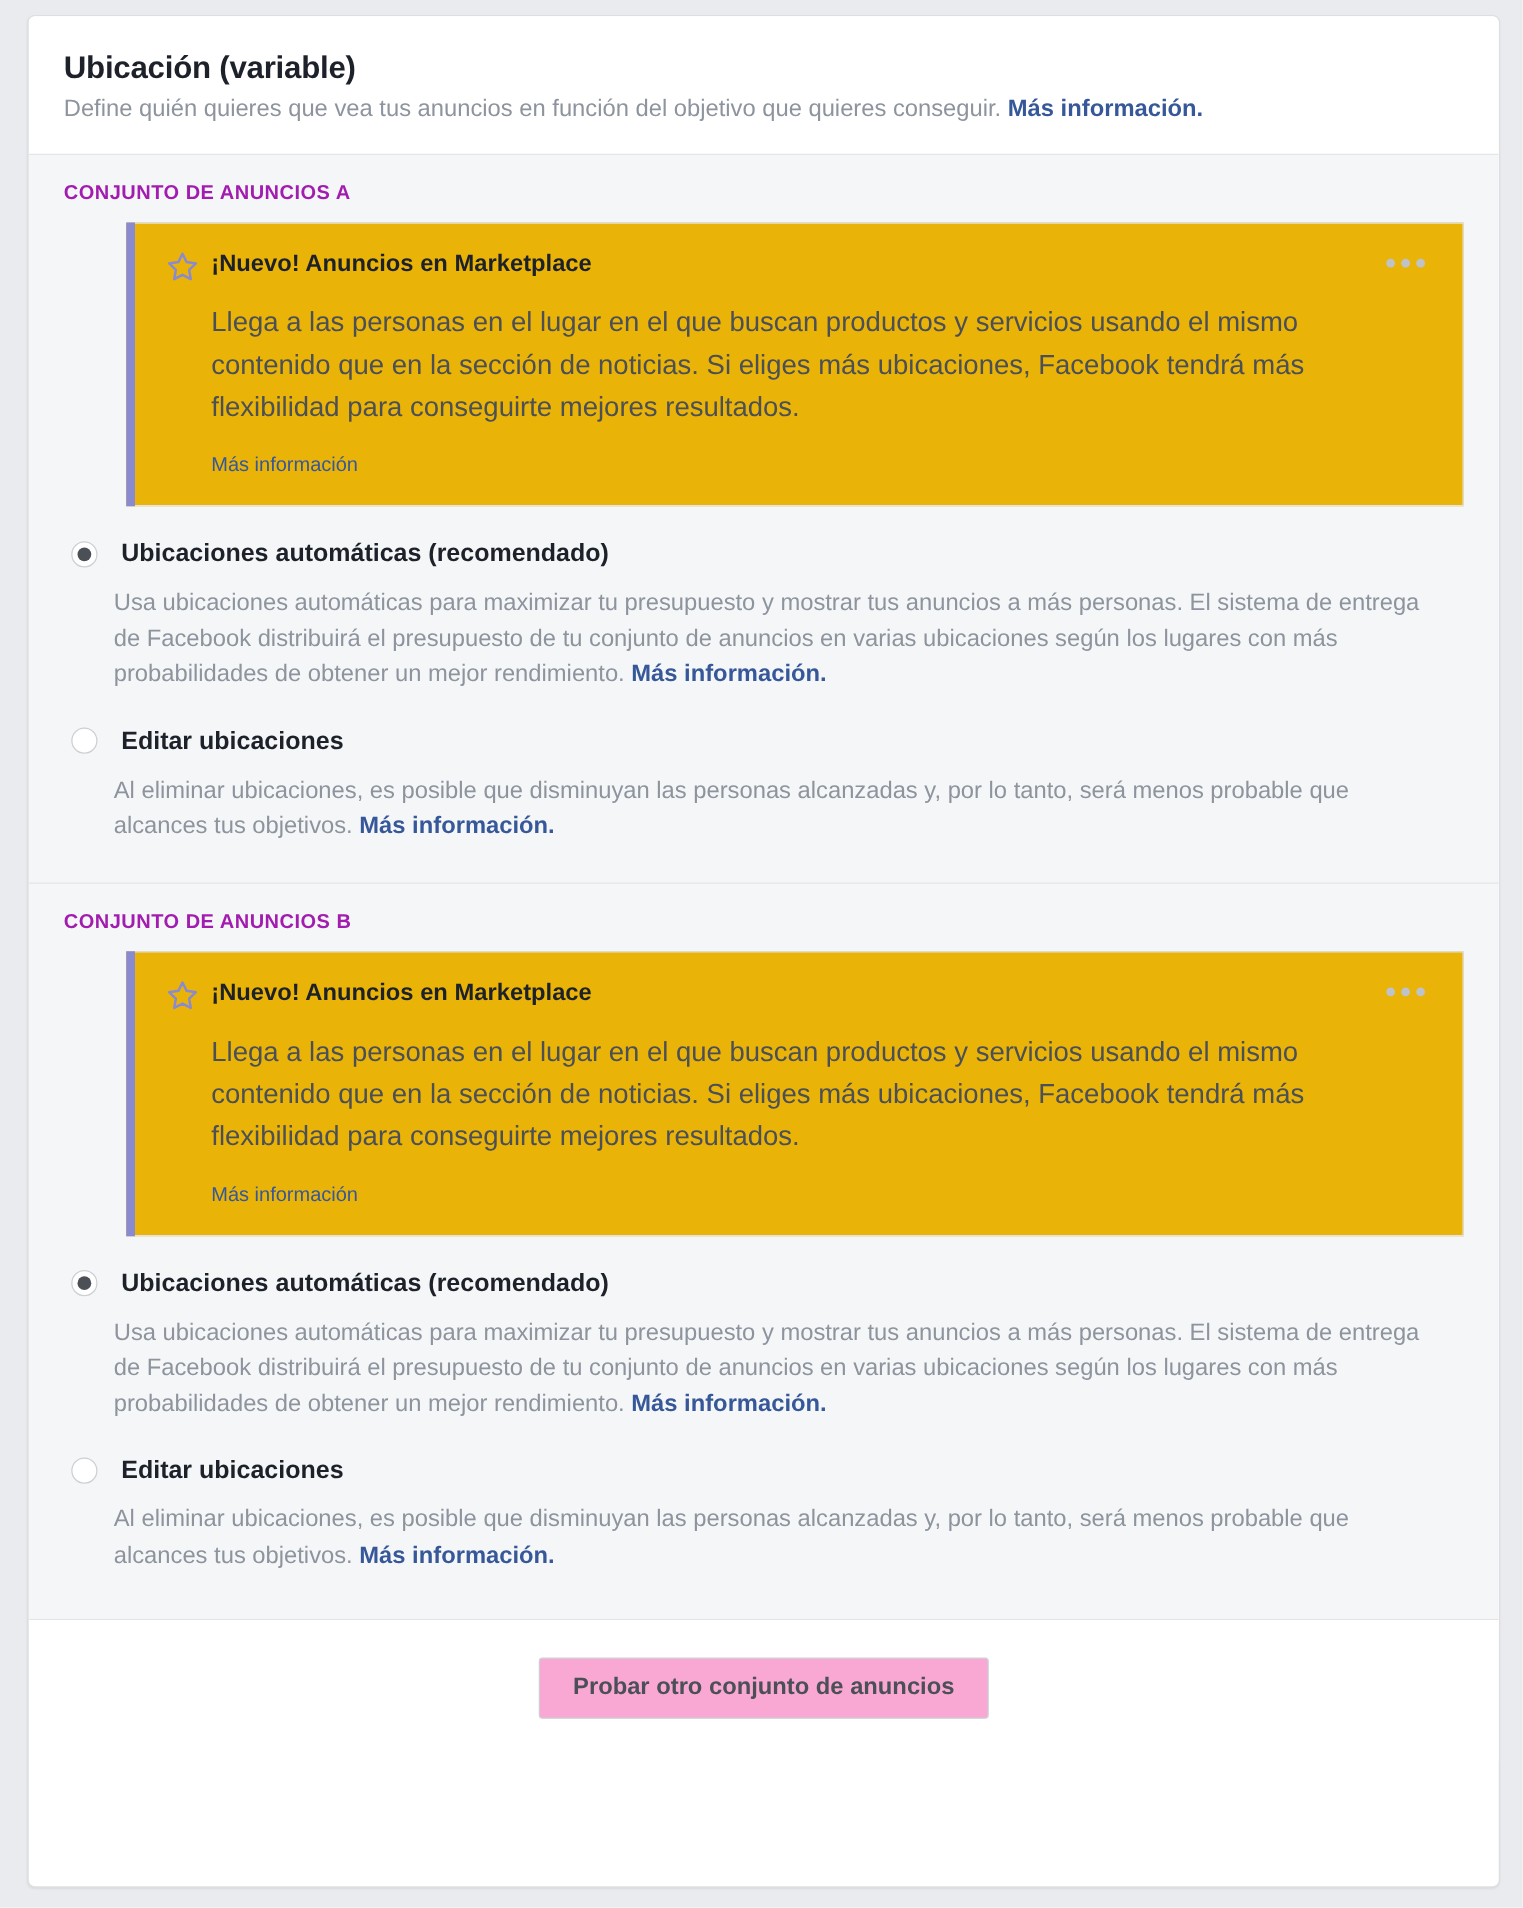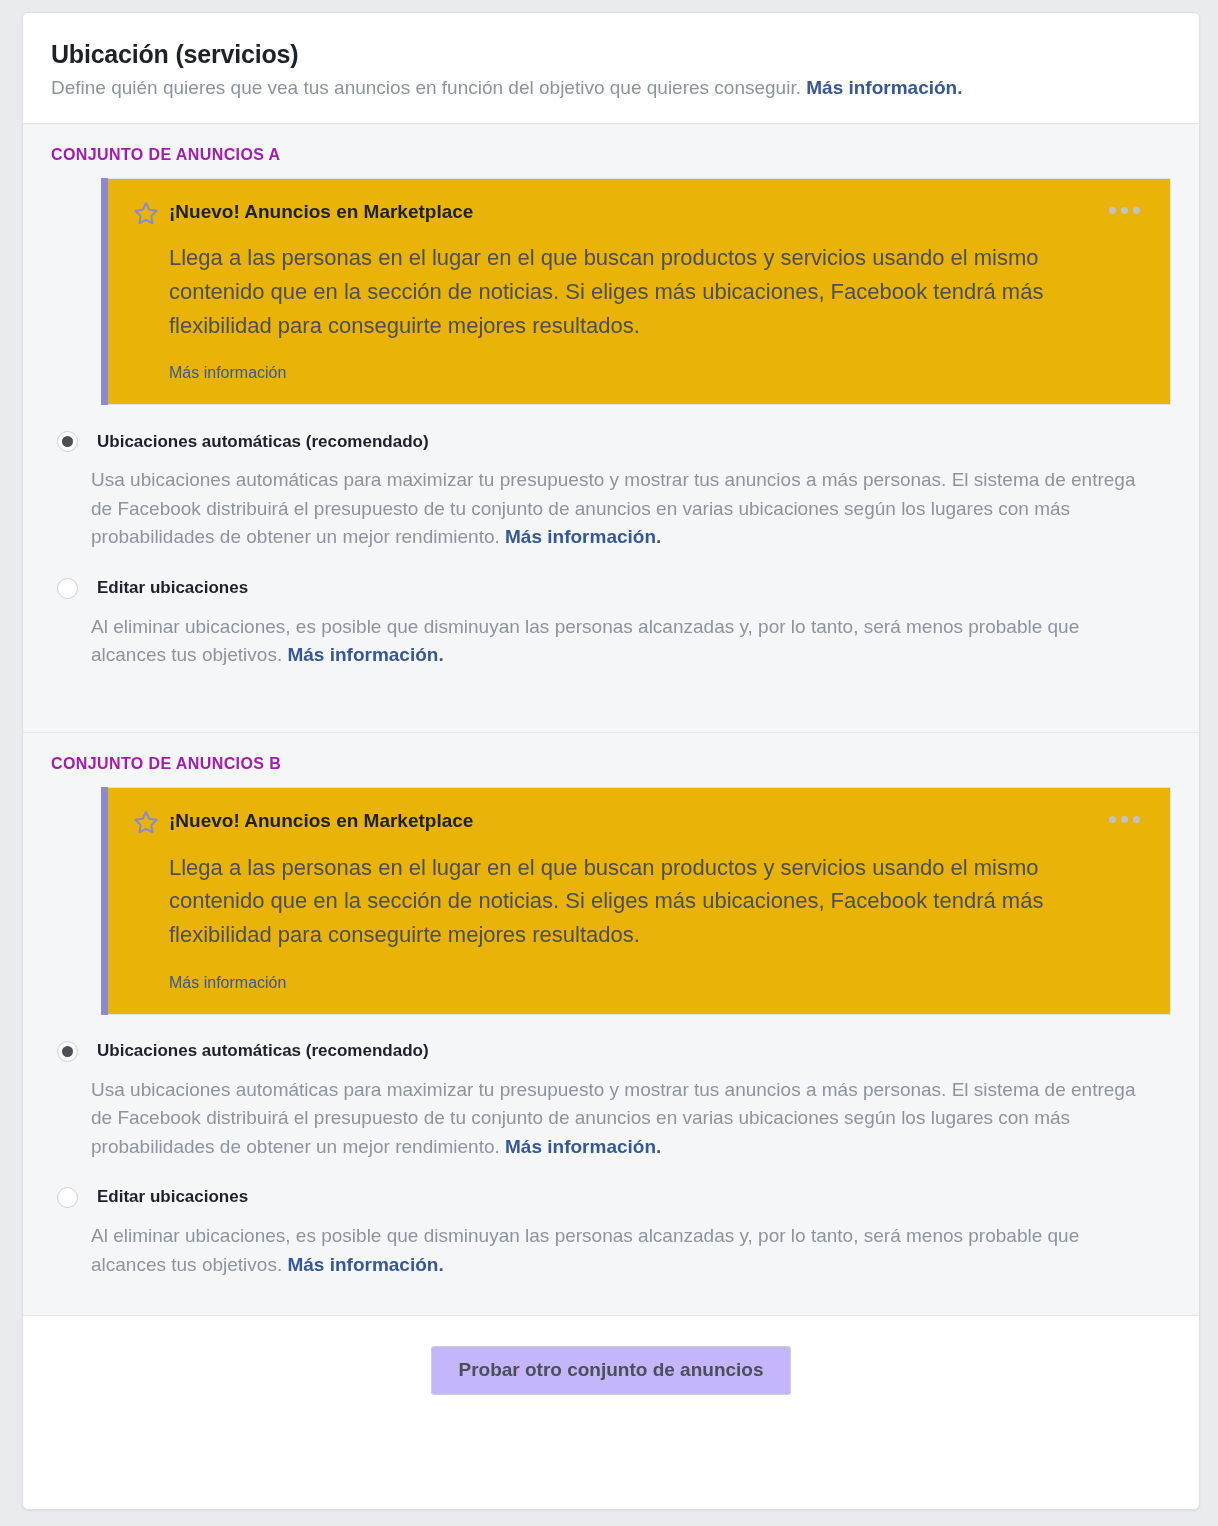--- a/index.html
+++ b/index.html
@@ -64,21 +64,20 @@
   
   .panel-body {
     background: #f5f6f7;
     padding: 0 0 6px 0;
   }
   .adset-section {
     padding: 22px 28px 30px 28px;
   }
   .adset-section + .adset-section {
     border-top: 1px solid #e3e5e8;
-    margin-top: 32px;
   }
   .adset-label {
     font-size: 16px;
     font-weight: bold;
     letter-spacing: 0.4px;
     color: #a21caf;
     text-transform: uppercase;
     margin: 0 0 14px 0;
   }
 
@@ -185,21 +184,21 @@
     left: 50%;
     top: 50%;
     width: 11px;
     height: 11px;
     margin-left: -5.5px;
     margin-top: -5.5px;
     border-radius: 50%;
     background: #4b4f56;
   }
   .option-label {
-    font-size: 17px;
+    font-size: 20px;
     font-weight: bold;
     color: #1d2129;
     margin-left: 19px;
     line-height: 1.2;
   }
   .option-desc {
     font-size: 19px;
     color: #8d949e;
     line-height: 1.5;
     margin: 14px 0 0 40px;
@@ -208,40 +207,40 @@
 
   
   .panel-footer {
     background: #ffffff;
     border-top: 1px solid #e3e5e8;
     padding: 30px 0 34px 0;
     text-align: center;
   }
   .btn {
     display: inline-block;
-    background: #c4b5fd;
+    background: #f9a8d4;
     border: 1px solid #ccd0d5;
     border-radius: 3px;
     color: #4b4f56;
     font-family: "Liberation Sans", sans-serif;
     font-size: 19px;
     font-weight: bold;
     padding: 13px 26px;
     cursor: pointer;
     line-height: 1.1;
   }
 </style>
 </head>
 <body>
 
 <div class="page">
   <div class="panel">
 
     <div class="panel-header">
-      <h1 class="panel-title">Ubicación (servicios)</h1>
+      <h1 class="panel-title">Ubicación (variable)</h1>
       <p class="panel-subtitle">
         <span>Define quién quieres que vea tus anuncios en función del objetivo que quieres conseguir.</span>
         <span class="lnk">Más información.</span>
       </p>
     </div>
 
     <div class="panel-body">
 
       <div class="adset-section">
         <div class="adset-label">CONJUNTO DE ANUNCIOS A</div>

